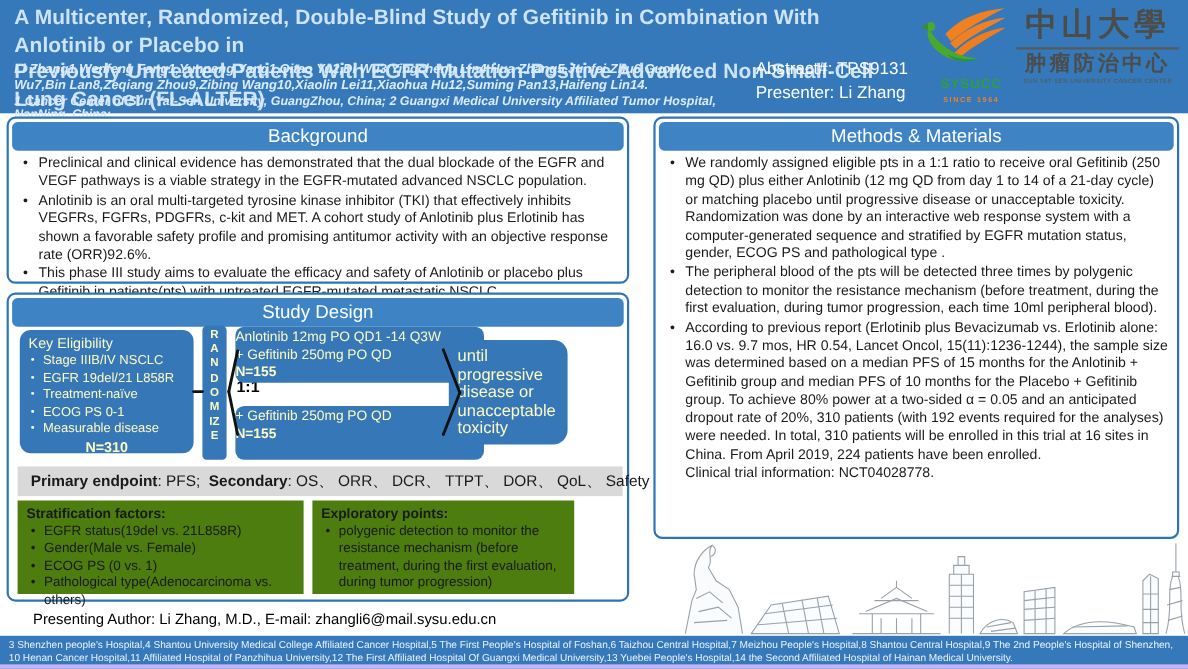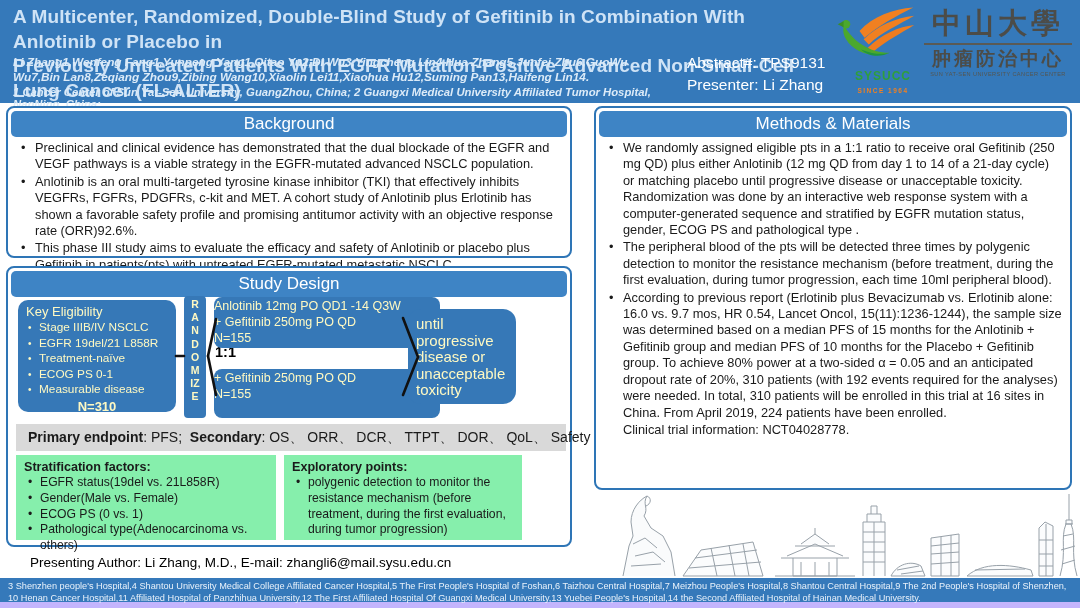--- a/index.html
+++ b/index.html
@@ -45,37 +45,37 @@
   .elig-list li{position:relative;padding-left:15px;font-size:11.8px;line-height:15.6px;}
   .elig-list li:before{content:"•";position:absolute;left:4px;top:0;font-size:10px;}
   .elig-n{font-size:13px;font-weight:bold;text-align:center;margin-top:1px;}
   .randomize{left:176px;top:28px;width:22px;height:122px;border-radius:4px;text-align:center;}
   .randomize div{display:inline-block;width:11px;word-break:break-all;font-size:10.5px;
                  font-weight:bold;line-height:13.2px;padding-top:2px;}
   .arm{left:206px;width:226px;border-radius:8px;text-align:left;font-size:12.5px;
        line-height:16.2px;padding-top:1px;}
   .arm1{top:29px;height:51px;}
   .arm2{top:101px;height:49px;}
-  .arm .n{font-weight:normal;}
+  .arm .n{font-weight:bold;}
   .ratio{position:absolute;left:207px;top:76px;font-size:14.5px;font-weight:bold;color:#000;}
   .outcome{left:400px;top:41px;width:108px;height:95px;border-radius:13px;padding:7px 8px;
            font-size:15px;line-height:16.6px;}
   .flow-svg{position:absolute;left:0;top:0;pointer-events:none;}
   .endpoints{position:absolute;left:8px;top:156px;width:550px;height:27px;background:#d9d9d9;
              font-size:14px;line-height:27px;padding-left:12px;white-space:nowrap;}
-  .gray-box{position:absolute;top:187px;height:85px;background:#86efac;padding:4px 8px;}
+  .gray-box{position:absolute;top:187px;height:85px;background:#4d7c0f;padding:4px 8px;}
   .gray-h{font-size:12.6px;font-weight:bold;line-height:16px;}
   .gray-list{margin:0;padding:0;list-style:none;}
   .gray-list li{position:relative;padding-left:16px;font-size:12.2px;line-height:15.8px;}
   .gray-list li:before{content:"•";position:absolute;left:4px;top:0;}
   
   .presenting{position:absolute;left:30px;top:555px;font-size:13.5px;font-weight:500;color:#000;}
   .skyline{position:absolute;left:605px;top:492px;}
   .footer{position:absolute;left:0;top:578px;width:1080px;height:30px;background:#3579ba;
-          border-bottom:6px solid #c4b5fd;padding:3px 6px 0 8px;}
+          border-bottom:4px solid #c4b5fd;padding:3px 6px 0 8px;}
   .footer div{font-size:9.2px;line-height:11.5px;color:#e9f2fb;white-space:nowrap;}
 </style>
 </head>
 <body>
 
 <div id="poster">
 
   <div class="header">
     <div class="title">
       <div>A Multicenter, Randomized, Double-Blind Study of Gefitinib in Combination With Anlotinib or Placebo in</div>

